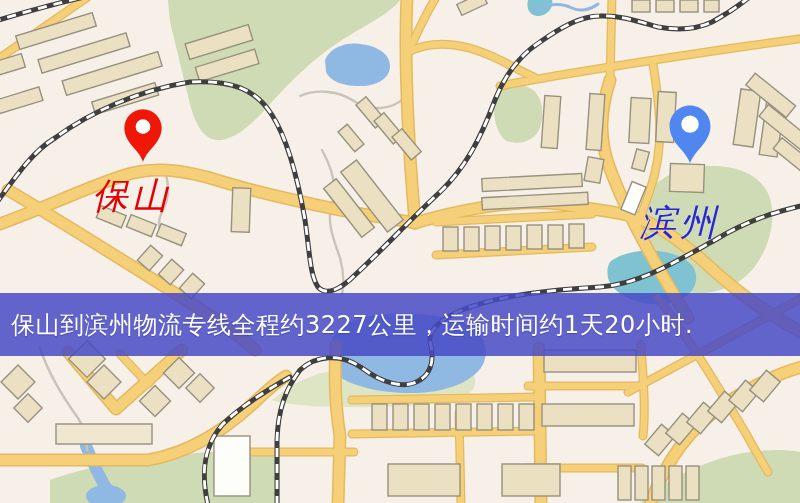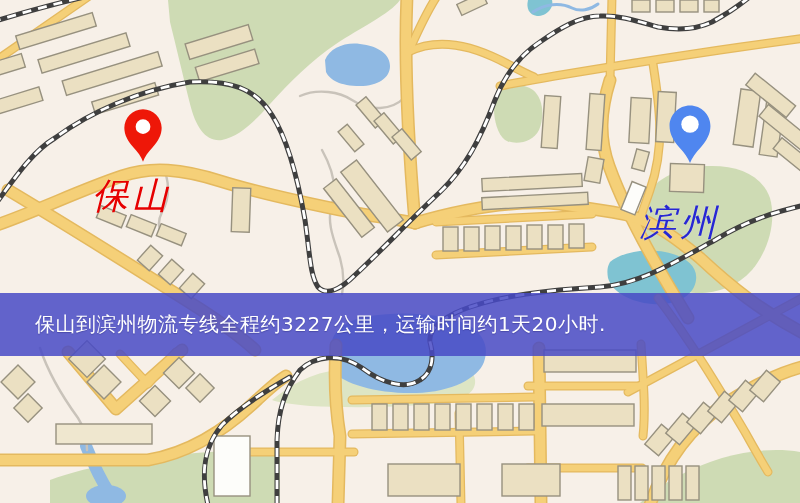--- a/index.html
+++ b/index.html
@@ -26,21 +26,21 @@
   .b rect{fill:var(--building);stroke:var(--building_outline);stroke-width:1.4}
   .b rect.wh{fill:#fdfdfa}
   .b rect.pale{fill:#efe7cf}
   .pin{position:absolute;}
   .place-label{position:absolute;font-size:36px;font-weight:500;letter-spacing:4px;
                line-height:1;white-space:nowrap;text-shadow:0 0 2px rgba(255,255,255,.35);font-style:italic;}
   #origin-label{color:#e60000;}
   #destination-label{color:#2727d4;margin-top:27px;}
   #banner{position:absolute;left:0;top:293px;width:800px;height:63px;
           background:rgba(72,74,198,.85);display:flex;align-items:center;}
-  #banner span{color:#fff;font-size:20px;letter-spacing:.5px;padding-left:35px;
+  #banner span{color:#fff;font-size:24px;letter-spacing:.5px;padding-left:11px;
                white-space:nowrap;text-shadow:0 1px 1px rgba(40,40,120,.4);}
 </style>
 </head>
 <body>
 
 <div id="stage">
 
   <svg id="map-svg" width="800" height="503" viewBox="0 0 800 503">
     <defs>
       <path id="rA" d="M-6,62 L92,-6"></path>

